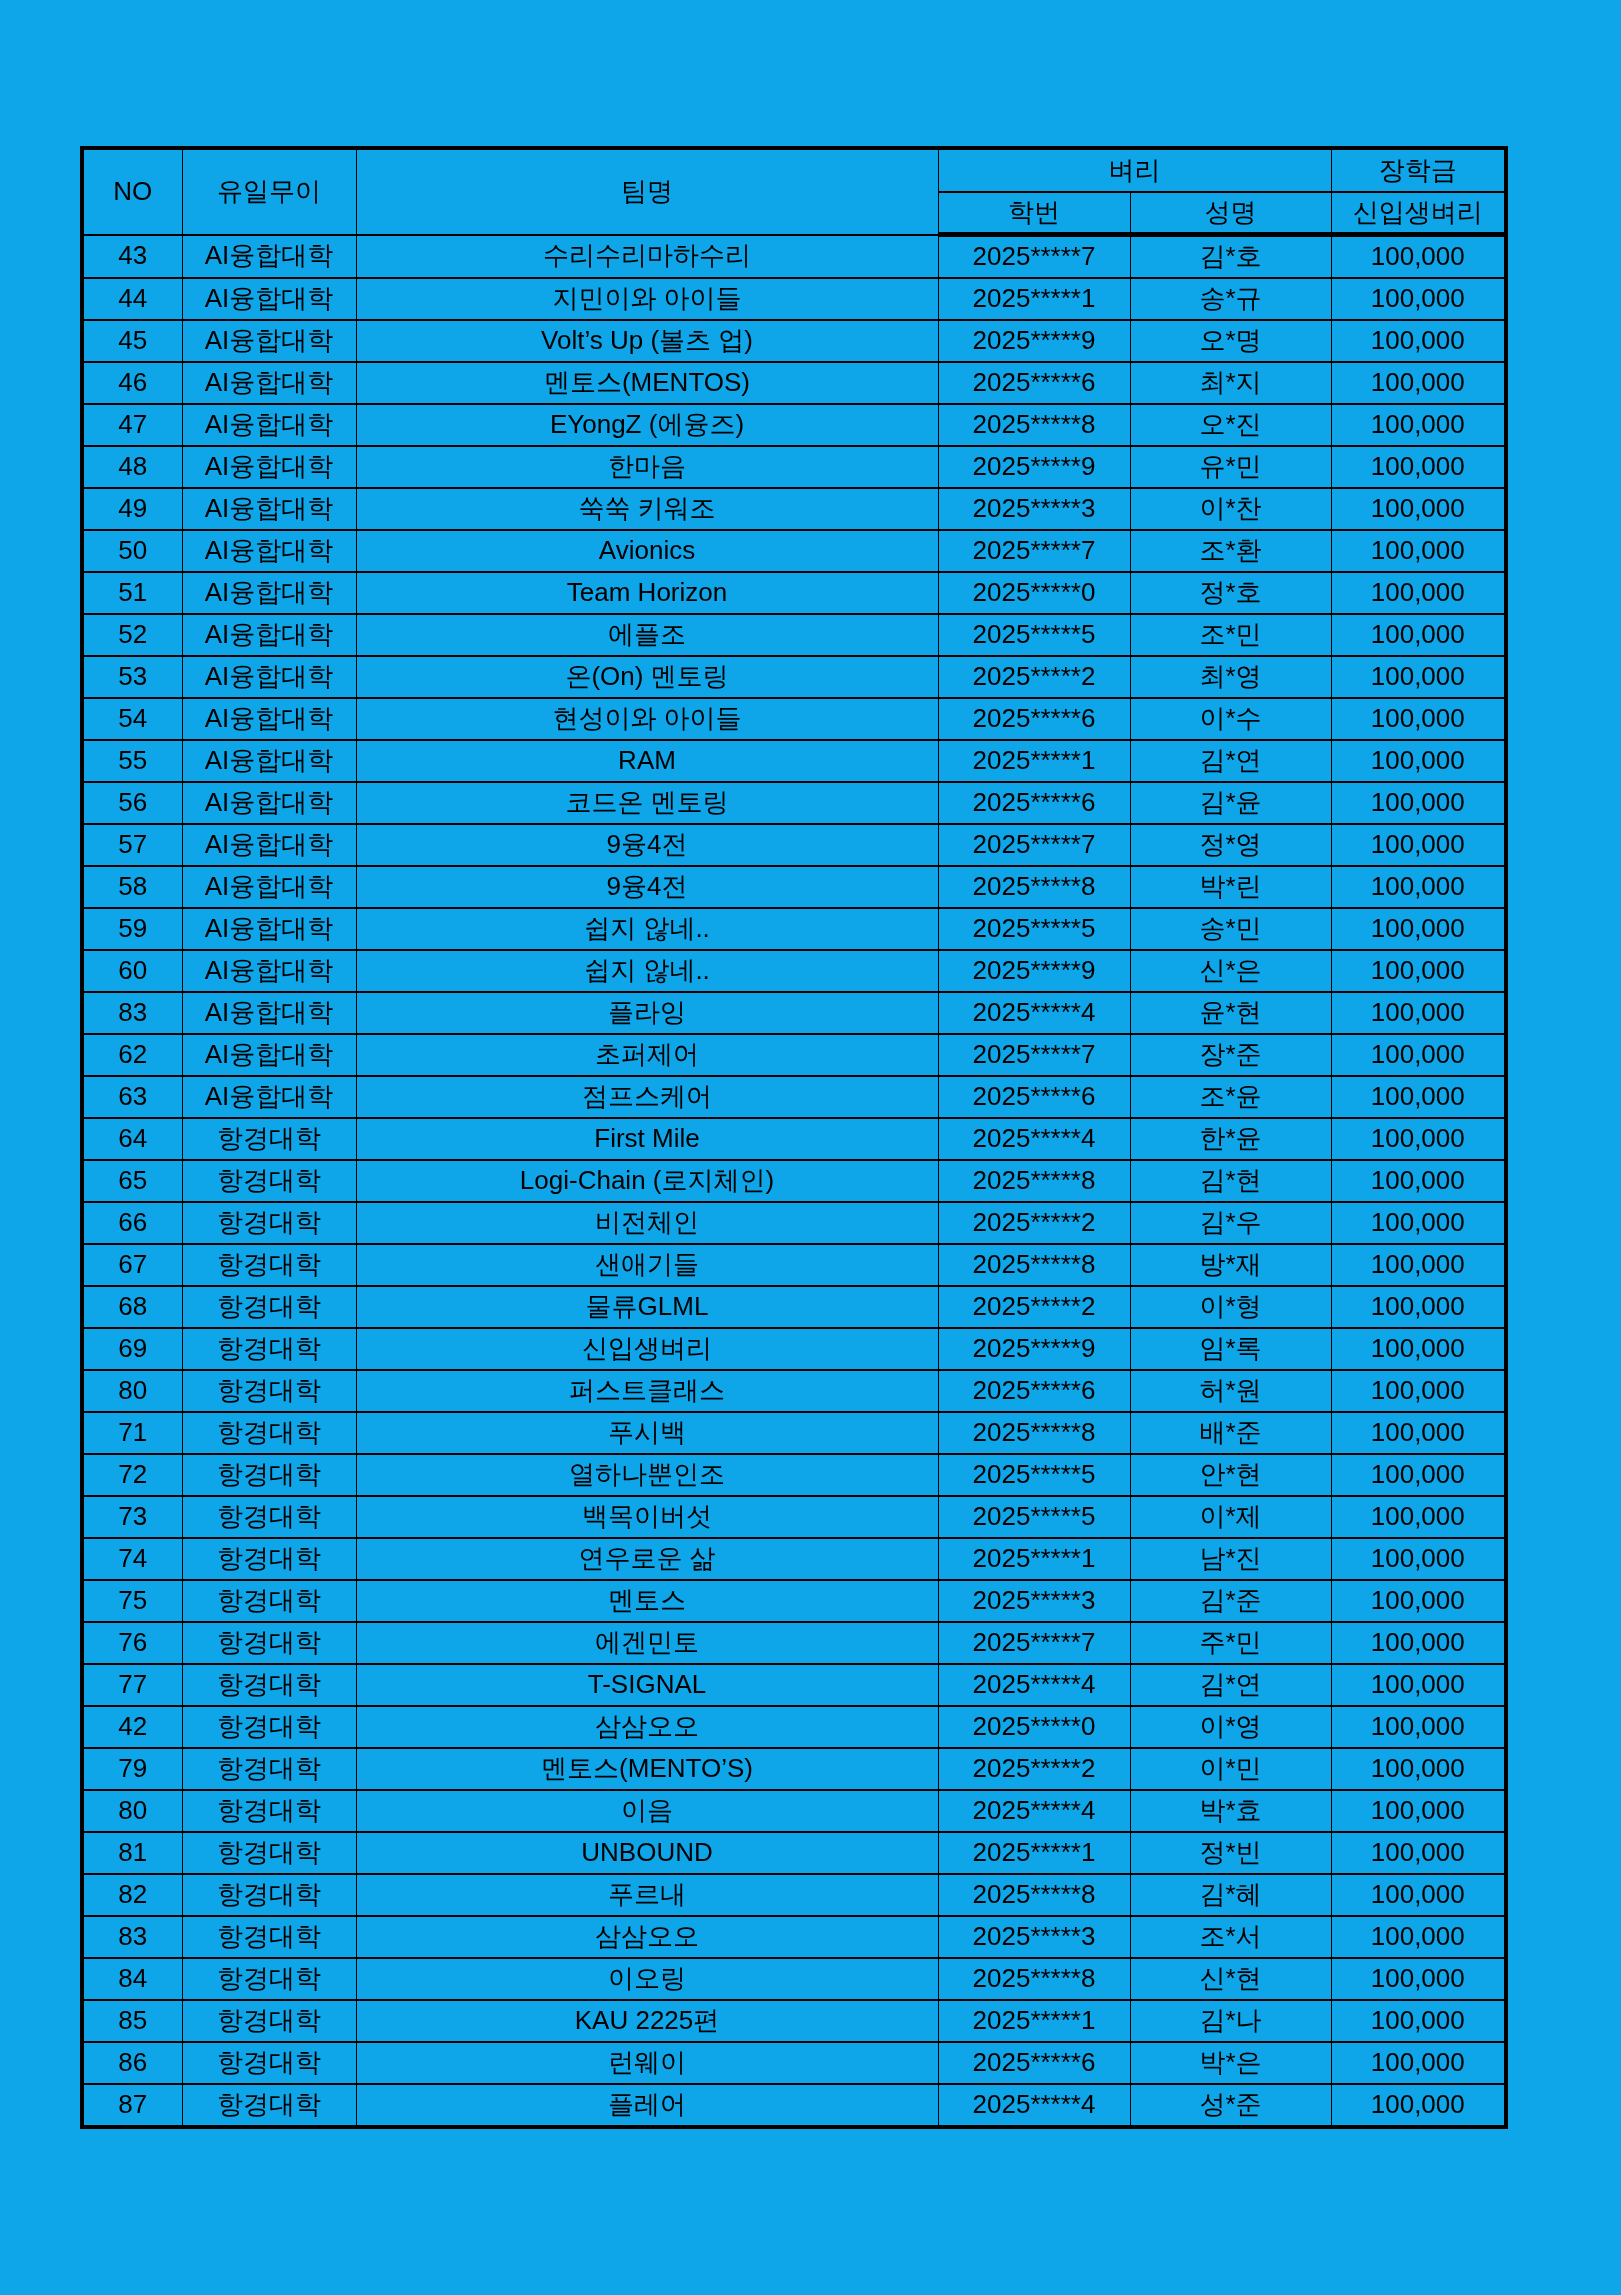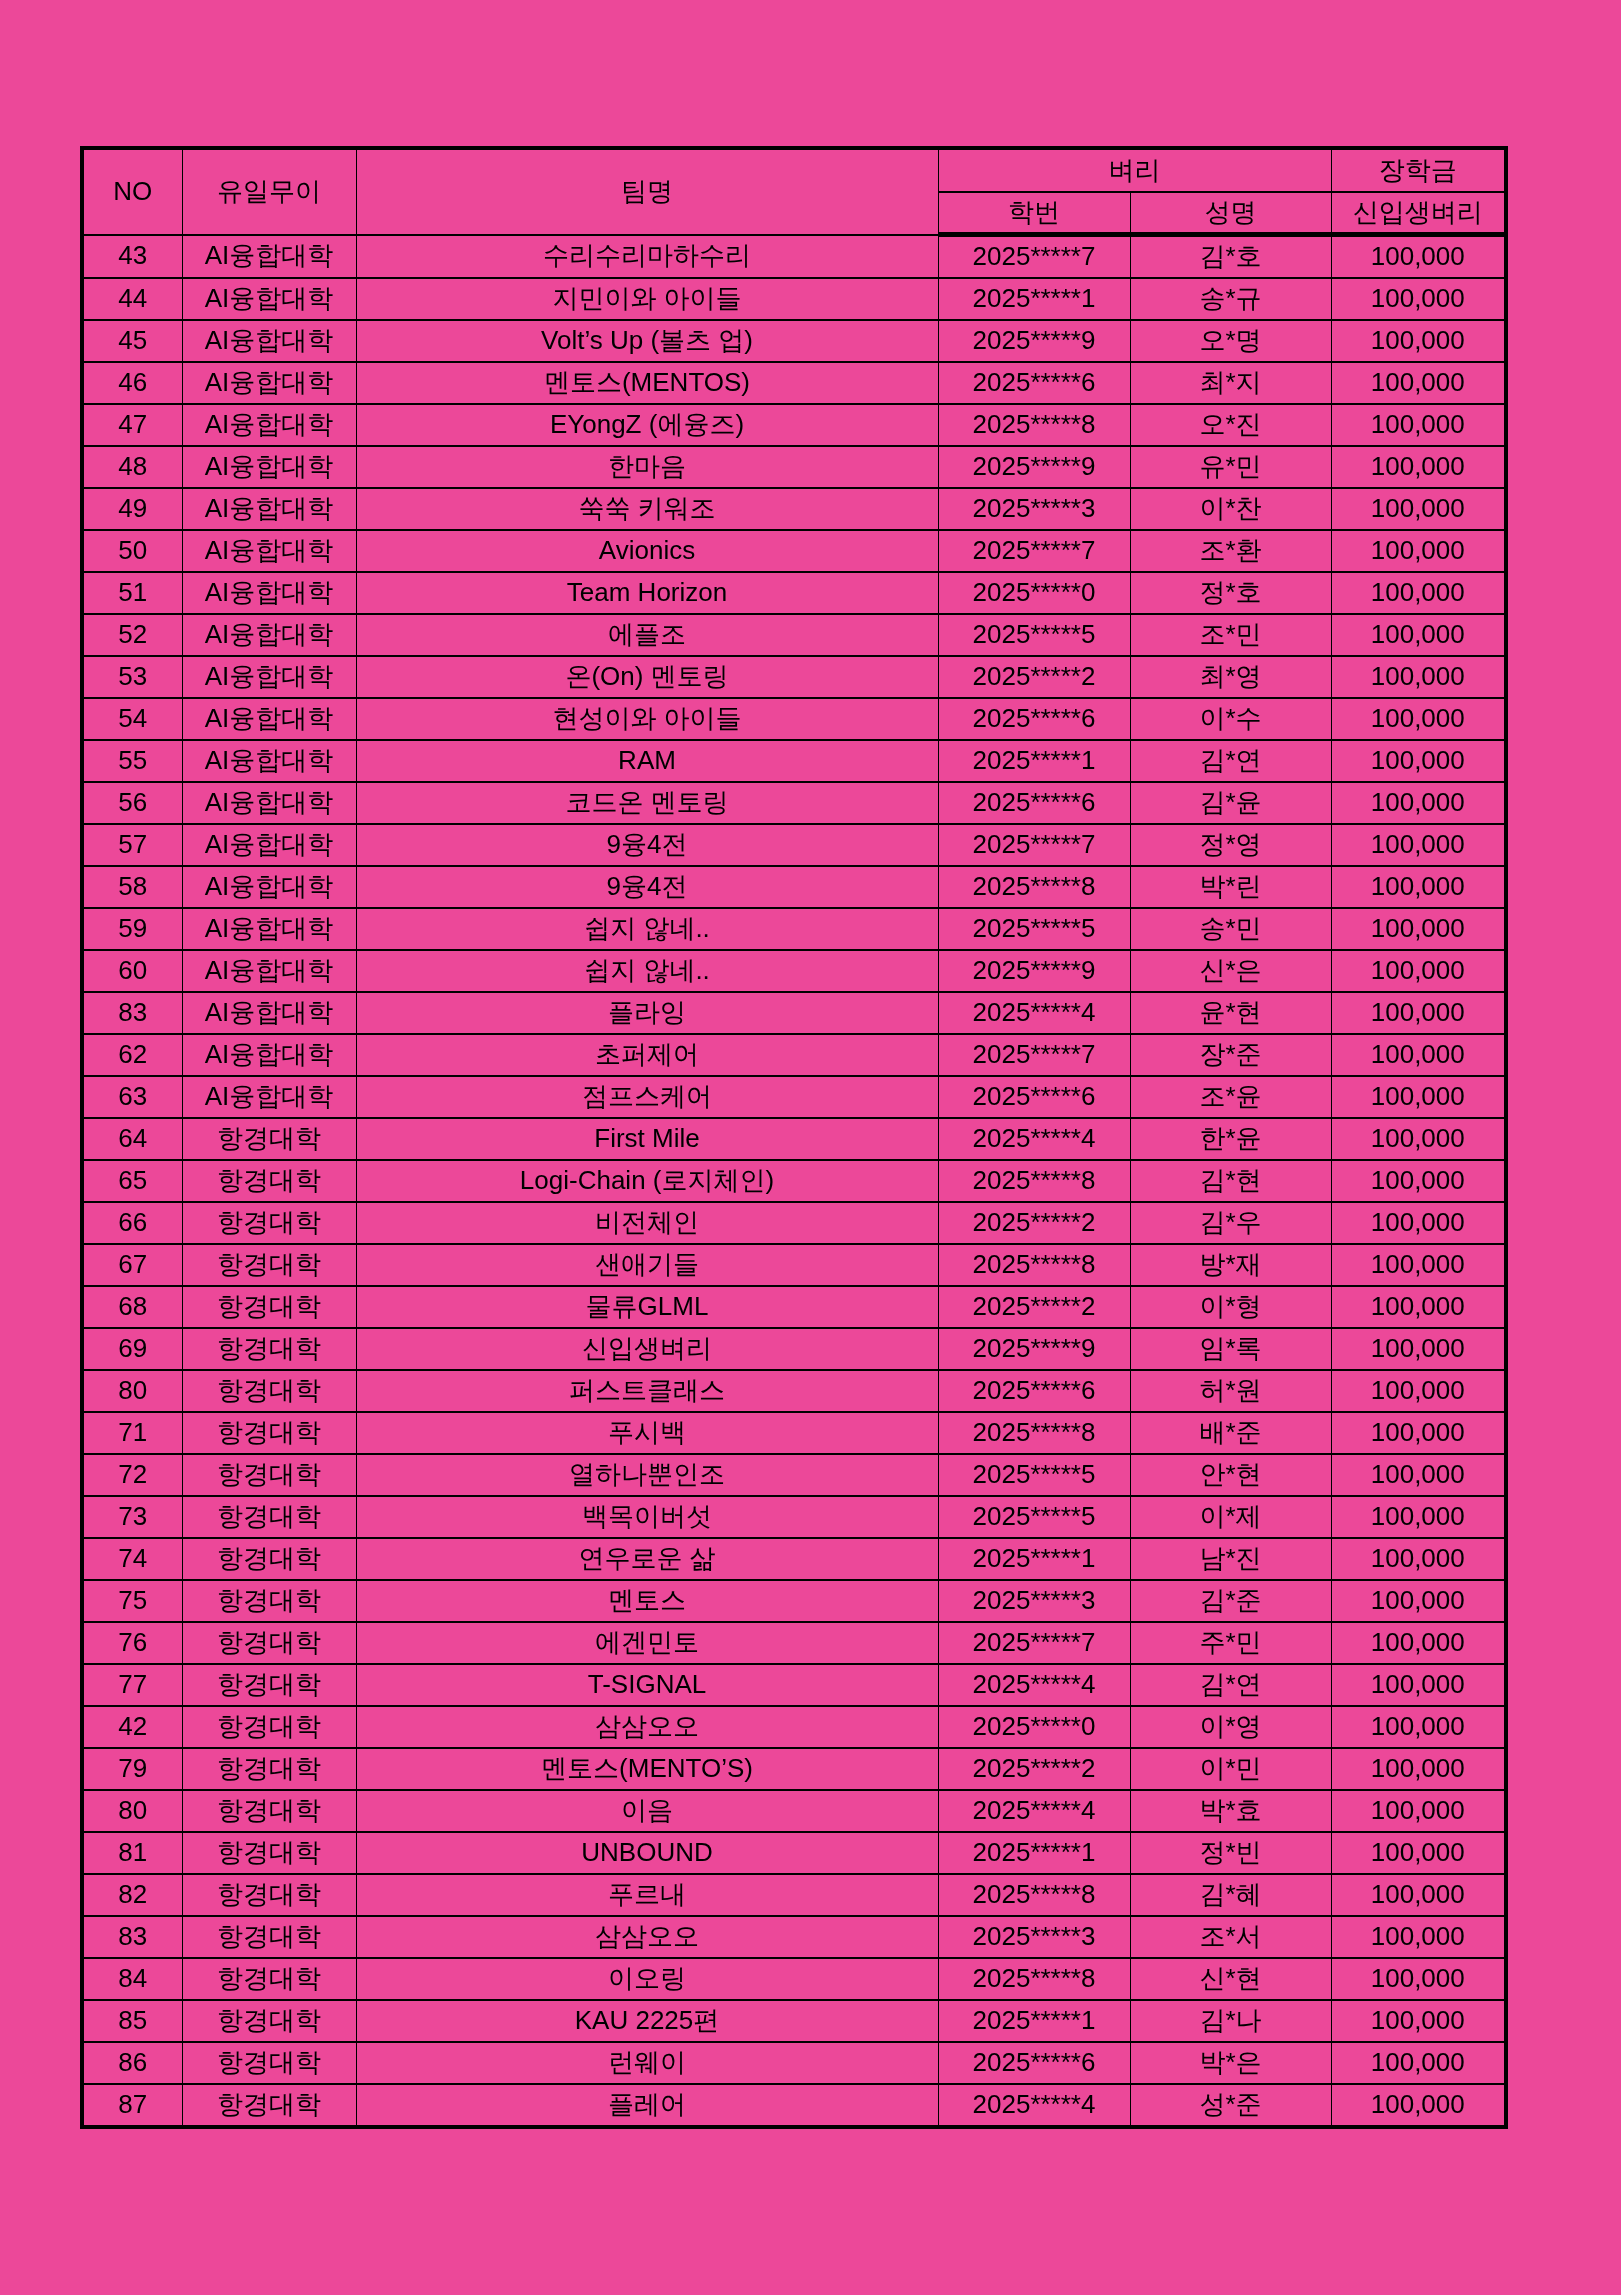--- a/index.html
+++ b/index.html
@@ -5,21 +5,21 @@
   html, body {
     margin: 0;
     padding: 0;
     background: #ffffff;
     font-family: "Liberation Sans", "DejaVu Sans", sans-serif;
   }
   .page {
     position: relative;
     width: 1622px;
     height: 2295px;
-    background: #ec4899;
+    background: #0ea5e9;
     overflow: hidden;
   }
   .sheet {
     position: absolute;
     left: 80px;
     top: 146px;
   }
   table.roster {
     border-collapse: collapse;
     table-layout: fixed;

